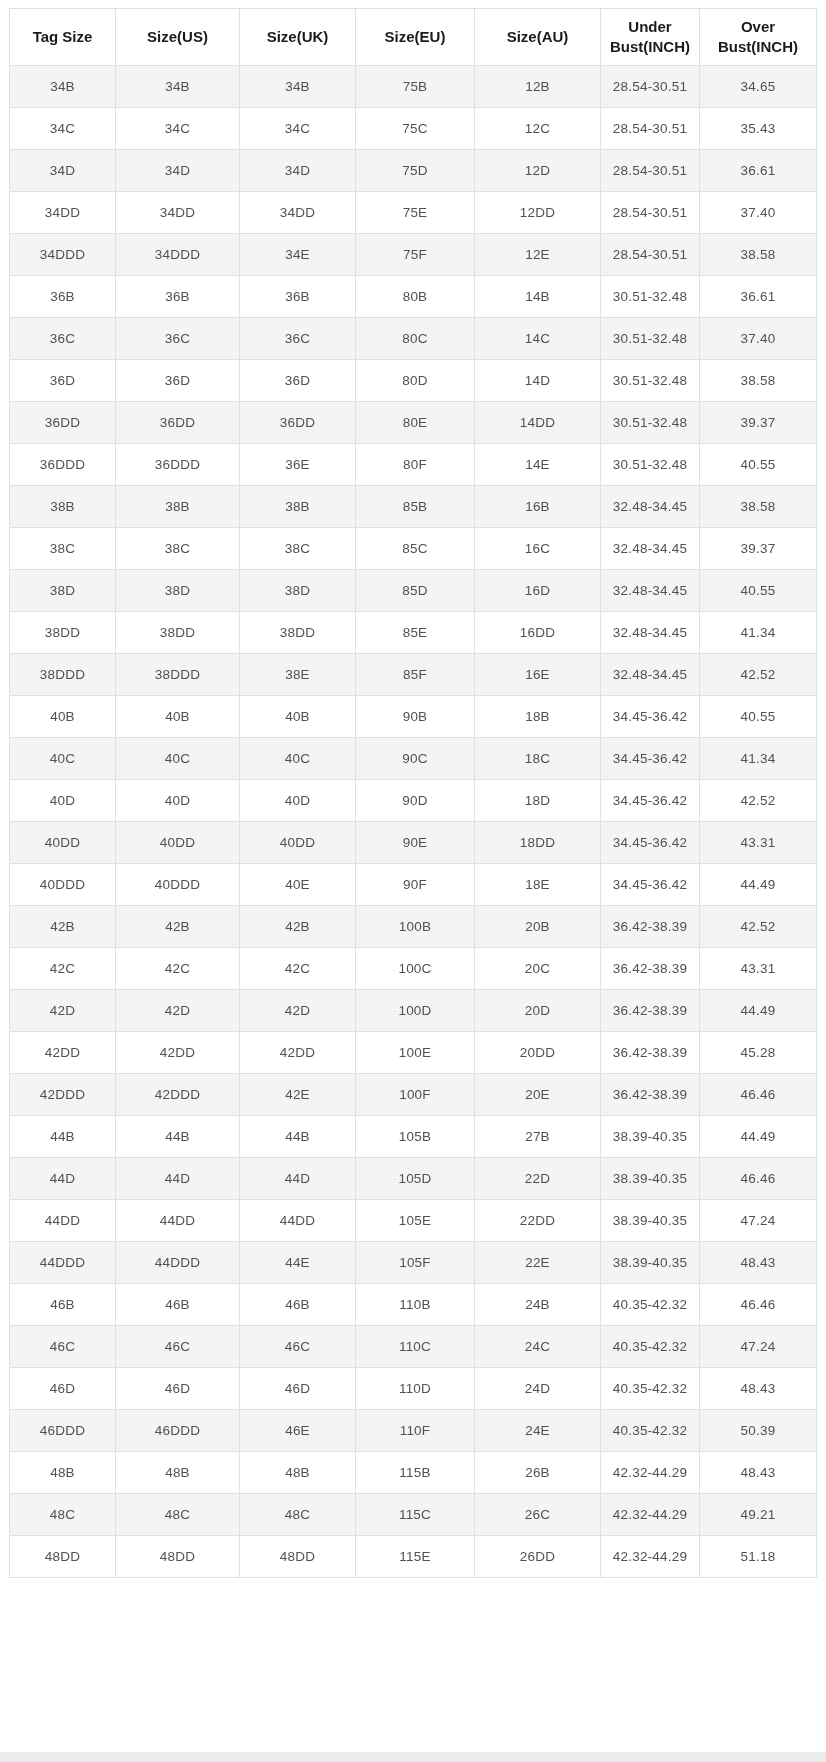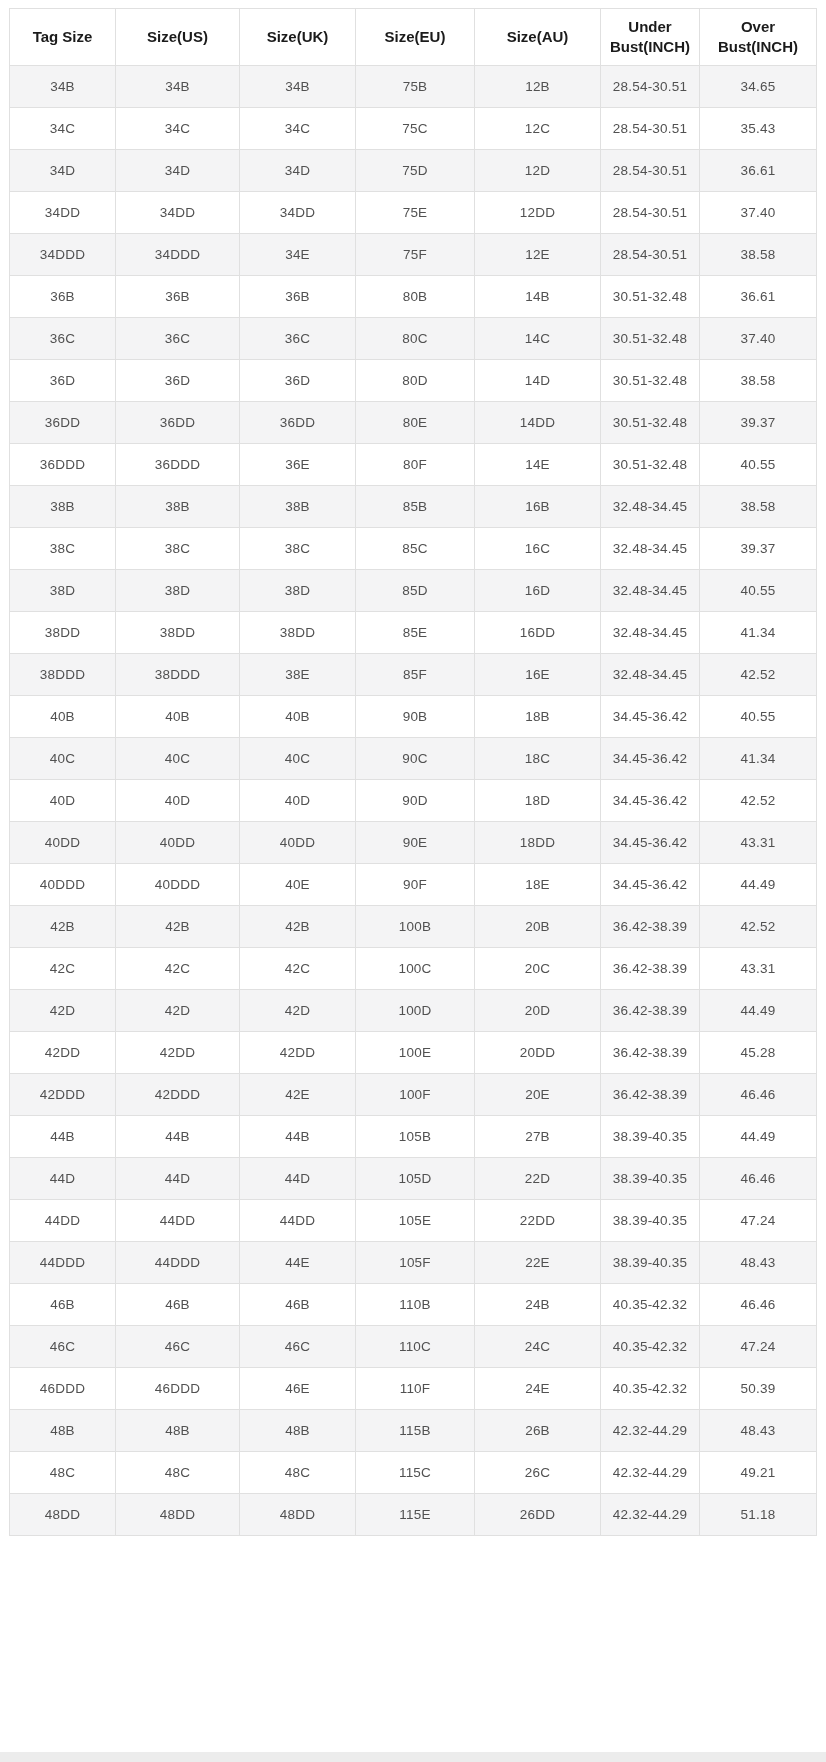--- a/index.html
+++ b/index.html
@@ -368,20 +368,29 @@
         <tr>
           <td>46C</td>
           <td>46C</td>
           <td>46C</td>
           <td>110C</td>
           <td>24C</td>
           <td>40.35-42.32</td>
           <td>47.24</td>
         </tr>
         <tr>
+          <td>46D</td>
+          <td>46D</td>
+          <td>46D</td>
+          <td>110D</td>
+          <td>24D</td>
+          <td>40.35-42.32</td>
+          <td>48.43</td>
+        </tr>
+        <tr>
           <td>46DDD</td>
           <td>46DDD</td>
           <td>46E</td>
           <td>110F</td>
           <td>24E</td>
           <td>40.35-42.32</td>
           <td>50.39</td>
         </tr>
         <tr>
           <td>48B</td>

